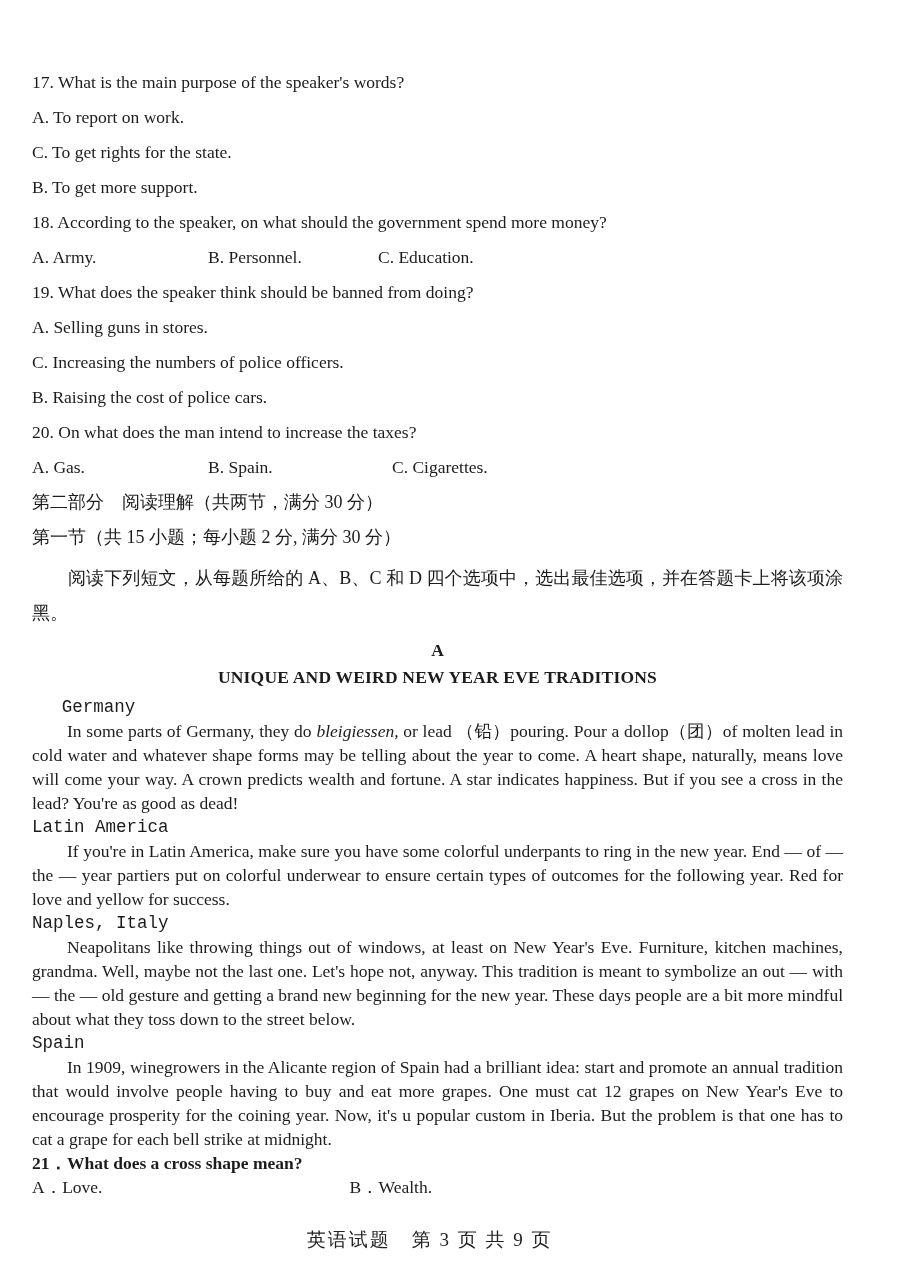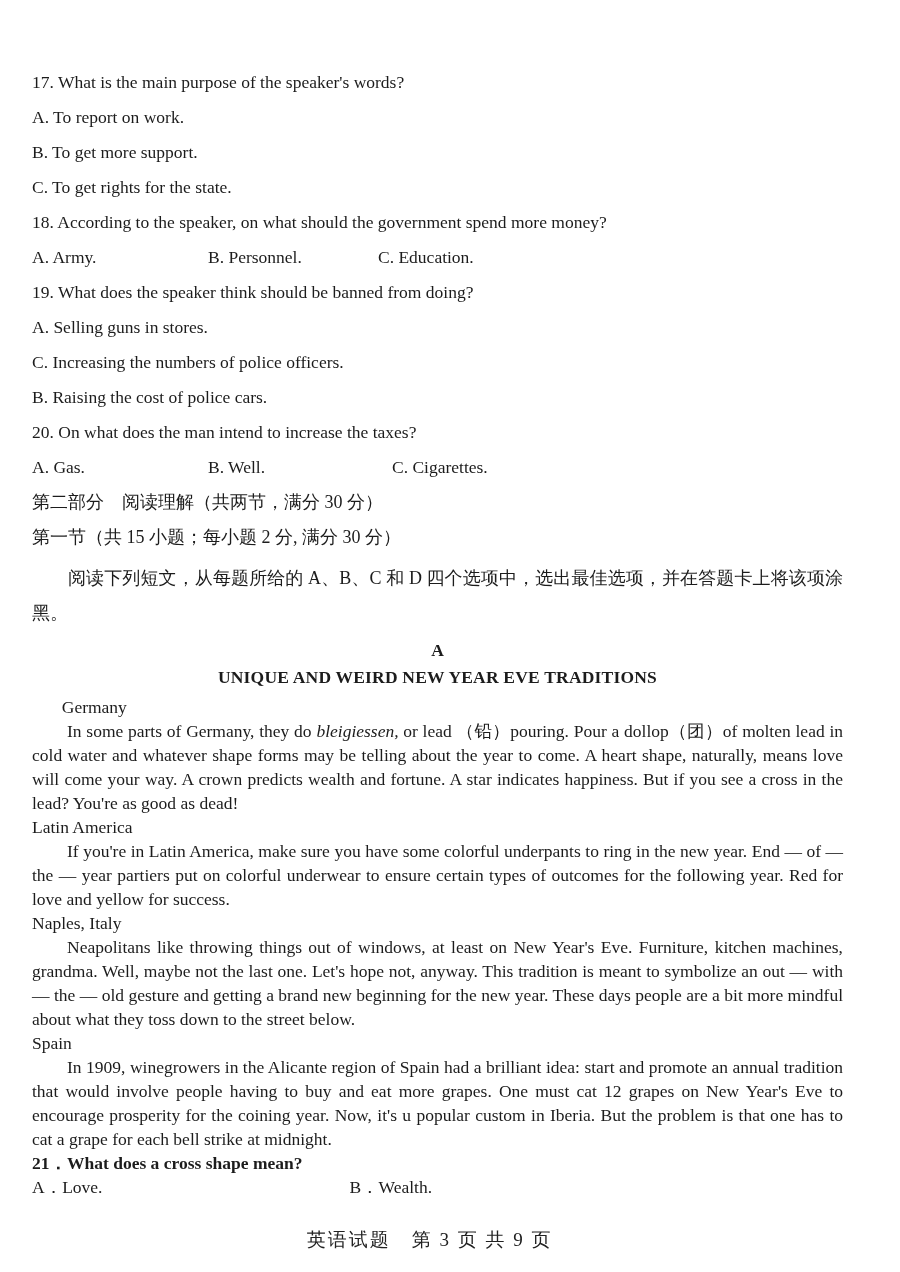--- a/index.html
+++ b/index.html
@@ -52,21 +52,21 @@
     line-height: 28px;
     font-weight: bold;
     letter-spacing: 0.2px;
   }
   .passage {
     font-size: 17.5px;
     line-height: 24px;
     text-align: justify;
   }
   .passage p { margin: 0; }
-  .sec-heading { text-indent: 0; }
+  .sec-heading { text-indent: 0; font-family: Liberation Mono, monospace; }
   .sec-heading.indented { text-indent: 1.7em; }
   .para { text-indent: 2em; }
   .q21-text { text-indent: 0; font-weight: bold; }
   .q21-row { text-indent: 0; }
   .q21c1 { display: inline-block; width: 313px; }
   .em-it { font-style: italic; }
   
   .footer {
     position: absolute;
     bottom: 16px;
@@ -79,39 +79,39 @@
   }
 </style>
 </head>
 <body>
 
 <div class="page">
 
   <div>
     <p class="q-line">17. What is the main purpose of the speaker's words?</p>
     <p class="opt-line">A. To report on work.</p>
+    <p class="opt-line">C. To get rights for the state.</p>
     <p class="opt-line">B. To get more support.</p>
-    <p class="opt-line">C. To get rights for the state.</p>
 
     <p class="q-line">18. According to the speaker, on what should the government spend more money?</p>
     <div class="opt-line opt-row">
       <span class="oc1">A. Army.</span>
       <span class="oc2-18">B. Personnel.</span>
       <span>C. Education.</span>
     </div>
 
     <p class="q-line">19. What does the speaker think should be banned from doing?</p>
     <p class="opt-line">A. Selling guns in stores.</p>
     <p class="opt-line">C. Increasing the numbers of police officers.</p>
     <p class="opt-line">B. Raising the cost of police cars.</p>
 
     <p class="q-line">20. On what does the man intend to increase the taxes?</p>
     <div class="opt-line opt-row">
       <span class="oc1">A. Gas.</span>
-      <span class="oc2-20">B. Well.</span>
+      <span class="oc2-20">B. Spain.</span>
       <span>C. Cigarettes.</span>
     </div>
   </div>
 
   <div>
     <p class="cjk-line">第二部分　阅读理解（共两节，满分 30 分）</p>
     <p class="cjk-line">第一节（共 15 小题；每小题 2 分, 满分 30 分）</p>
     <p class="instructions">阅读下列短文，从每题所给的 A、B、C 和 D 四个选项中，选出最佳选项，并在答题卡上将该项涂黑。</p>
 
     <p class="passage-label center">A</p>

